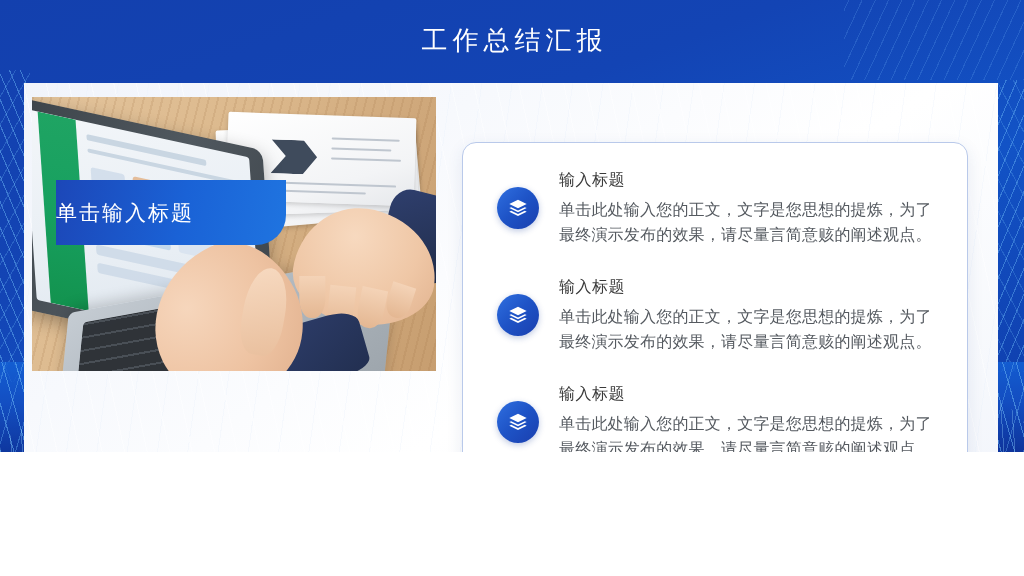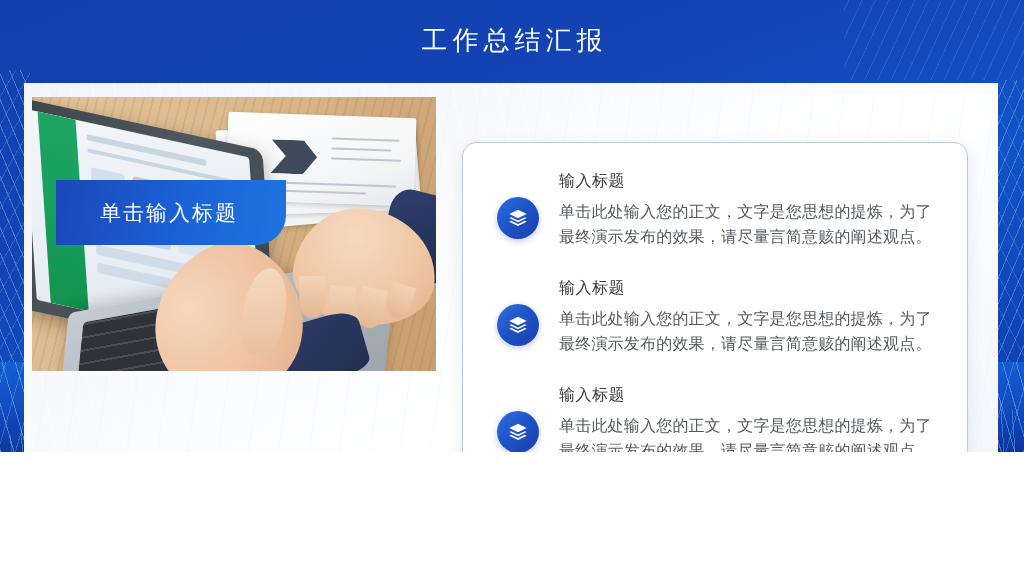--- a/index.html
+++ b/index.html
@@ -185,33 +185,32 @@
   
   .ribbon {
     position:absolute; left:56px; top:180px; width:230px; height:65px;
     background:linear-gradient(100deg,#1c47b8 0%,#1a62d6 55%,#1f74e0 100%);
     border-bottom-right-radius:30px;
     display:flex; align-items:center;
     z-index:5;
   }
   .ribbon-text {
     color:#fff; font-size:21px; letter-spacing:2px;
-    padding-left:44px;
   }
 
   
   .card {
     position:absolute; left:462px; top:142px; width:506px; height:348px;
     background:#ffffff;
     border:1px solid #b9c9ea;
     border-radius:14px;
     box-shadow:0 5px 16px rgba(40,70,140,.10);
   }
   .items { padding:24px 30px 0 34px; }
-  .item { display:flex; align-items:center; margin-bottom:25px; }
+  .item { display:flex; align-items:flex-start; margin-bottom:25px;font-family:Liberation Mono, monospace; }
   .item:last-child { margin-bottom:0; }
   .bullet {
     flex:0 0 auto; width:42px; height:42px; border-radius:50%;
     background:linear-gradient(135deg,#2f6fe0 0%,#1e53c6 48%,#1a3fae 100%);
     display:flex; align-items:center; justify-content:center;
     margin-top:20px; margin-right:20px;
     box-shadow:0 2px 6px rgba(25,60,150,.28);
   }
   .bullet svg { display:block; }
   .item-body { flex:1 1 auto; padding-top:2px; }

